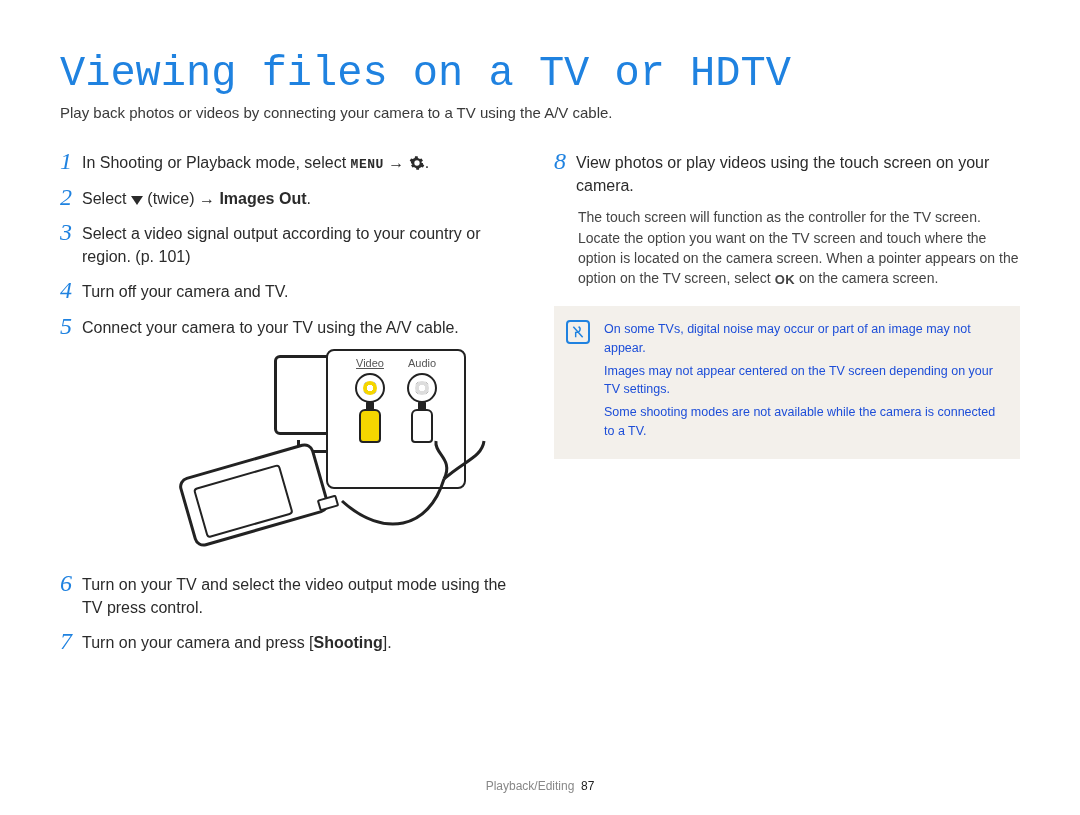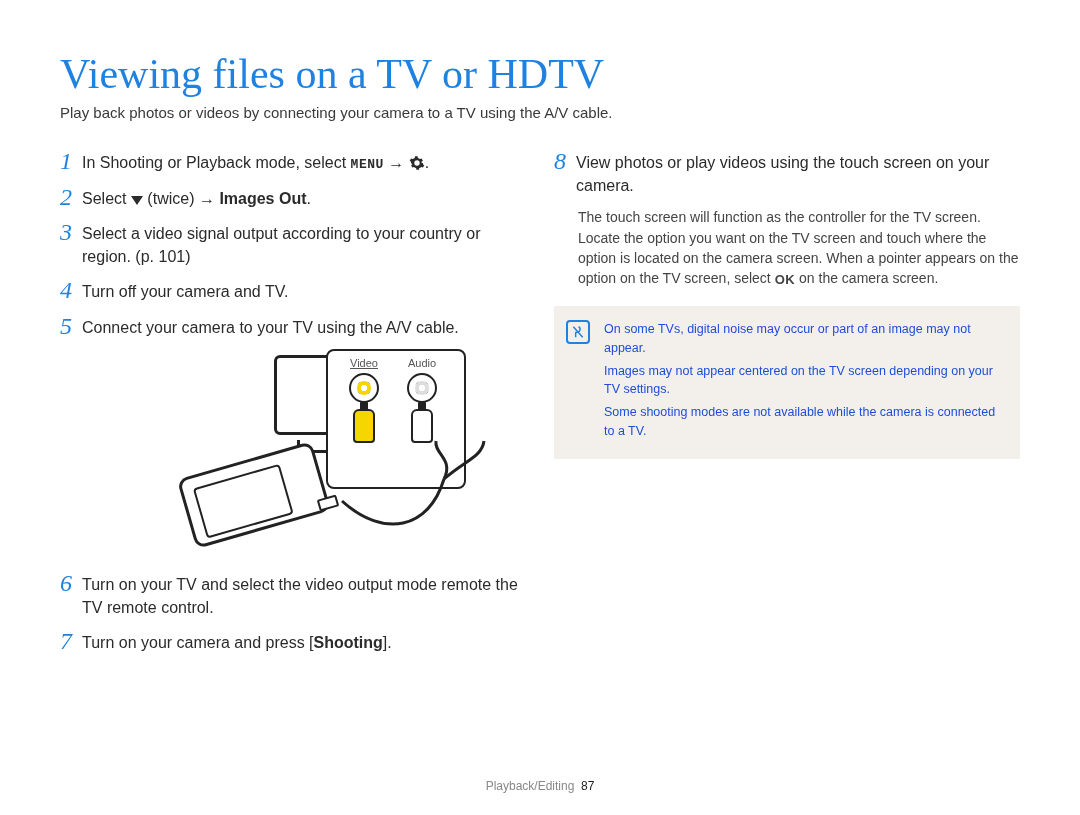--- a/index.html
+++ b/index.html
@@ -6,21 +6,21 @@
   body {
     font-family: "Helvetica Neue", Helvetica, Arial, sans-serif;
     background: #fff;
     color: #3a3a3a;
     width: 1080px;
     height: 815px;
     position: relative;
     padding: 50px 60px 30px 60px;
   }
   .title {
-    font-family: Liberation Serif, serif;
+    font-family: Liberation Mono, monospace;
     font-size: 42px;
     font-weight: 400;
     color: #1f82e0;
     letter-spacing: 0px;
     margin-bottom: 6px;
   }
   .subtitle {
     font-size: 15px;
     color: #3a3a3a;
     font-weight: 300;
@@ -62,21 +62,21 @@
     position: absolute;
     right: 60px; top: 0;
     width: 140px; height: 140px;
     border: 2px solid #222; border-radius: 8px;
     background: #fff;
   }
   .av-col {
     position: absolute; top: 6px; width: 48px; text-align: center;
     font-size: 11px; color: #555;
   }
-  .av-col.left { left: 12px; text-decoration: underline; }
+  .av-col.left { left: 18px; text-decoration: underline; }
   .av-col.right { right: 18px; }
   .jack {
     width: 30px; height: 30px; border: 2px solid #222; border-radius: 50%;
     margin: 4px auto 6px; position: relative; background: #fff;
   }
   .jack::after{
     content:""; position:absolute; left:6px; top:6px;
     width:14px; height:14px; border-radius:50%;
   }
   .jack.yellow::after{ background:radial-gradient(circle,#fff 0 3px,#f5d600 3px 7px,#222 7px); }
@@ -221,21 +221,21 @@
       <div class="usb-plug"></div>
       <svg style="position:absolute; left:0; top:0; width:100%; height:100%; pointer-events:none;">
         <path d="M 258 152 C 300 190, 345 180, 360 130" stroke="#222" stroke-width="3" fill="none"></path>
         <path d="M 360 130 C 370 110, 350 105, 352 92" stroke="#222" stroke-width="3" fill="none"></path>
         <path d="M 360 130 C 380 112, 398 108, 400 92" stroke="#222" stroke-width="3" fill="none"></path>
       </svg>
     </div>
 
     <div class="step">
       <span class="step-num">6</span>
-      <span class="step-txt">Turn on your TV and select the video output mode remote the TV remote control.</span>
+      <span class="step-txt">Turn on your TV and select the video output mode using the TV press control.</span>
     </div>
 
     <div class="step">
       <span class="step-num">7</span>
       <span class="step-txt">
         <span>Turn on your camera and press [</span><b>Shooting</b><span>].</span>
       </span>
     </div>
 
   </div>

